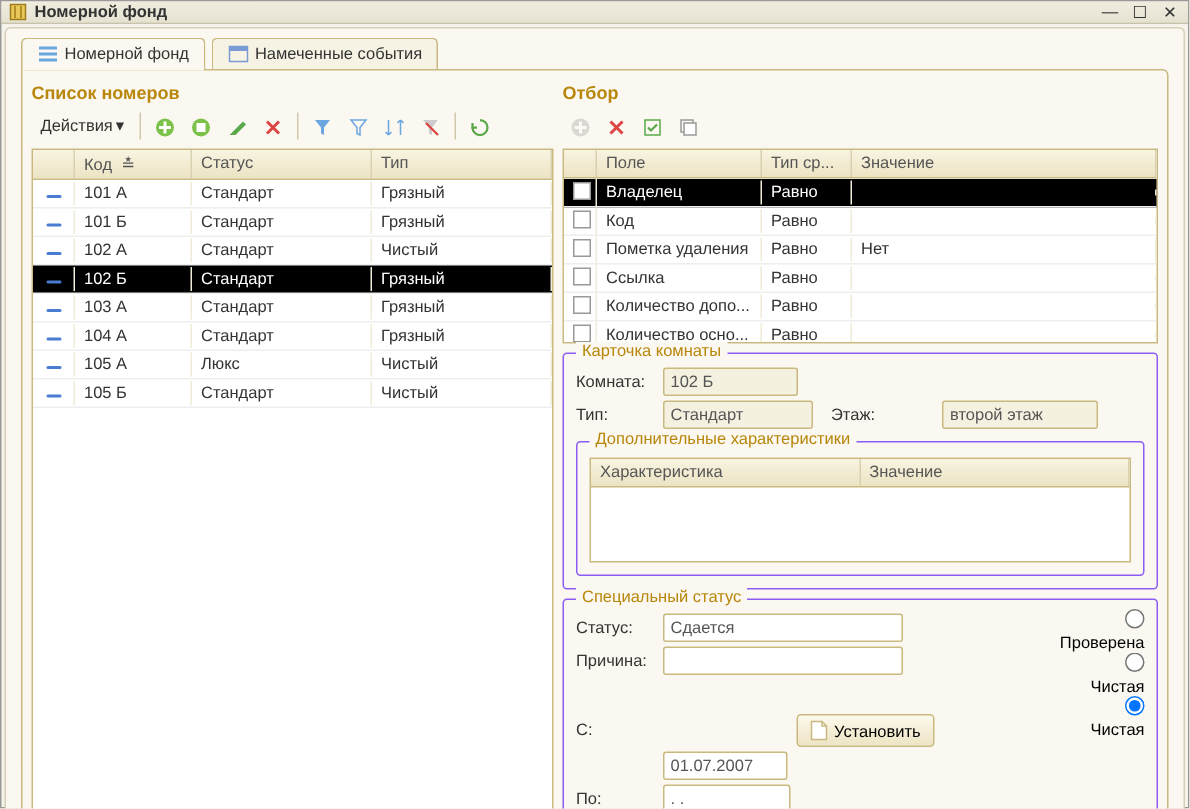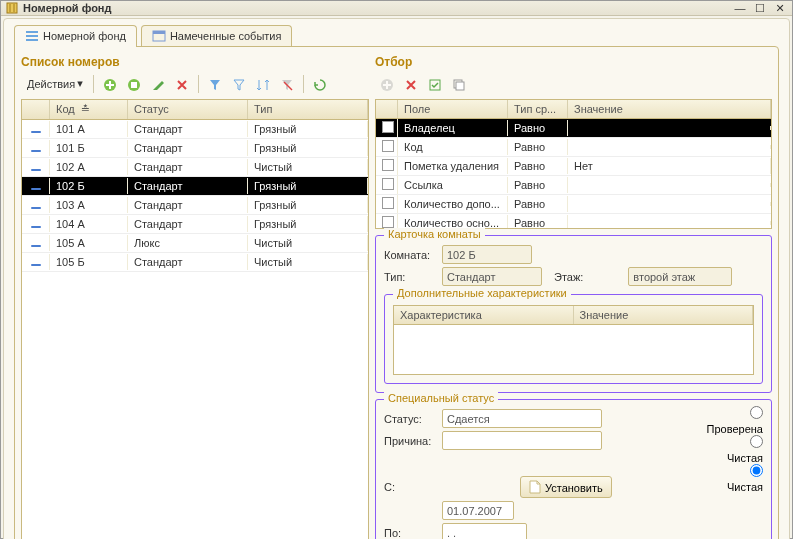--- a/index.html
+++ b/index.html
@@ -319,21 +319,21 @@
               <div class="frow">
                 <span class="lbl">Статус:</span>
                 <input class="inp" style="width: 160px;" value="Сдается">
               </div>
               <div class="frow">
                 <span class="lbl">Причина:</span>
                 <input class="inp" style="width: 160px;" value="">
               </div>
               <div class="frow">
                 <span class="lbl">С:</span>
-                <input class="inp" style="width: 72px; margin-top: 48px;" value="01.07.2007">
+                <input class="inp" style="width: 83px; margin-top: 48px;" value="01.07.2007">
                 <div class="btn">
                   <span>
                       <svg width="12" height="14">
                         <path d="M1 1h7l3 3v9H1z" fill="#fff" stroke="#c9b97f"></path>
                         <path d="M8 1v3h3" fill="none" stroke="#c9b97f"></path>
                       </svg>
                     </span>
                   <span>Установить</span>
                 </div>
               </div>

